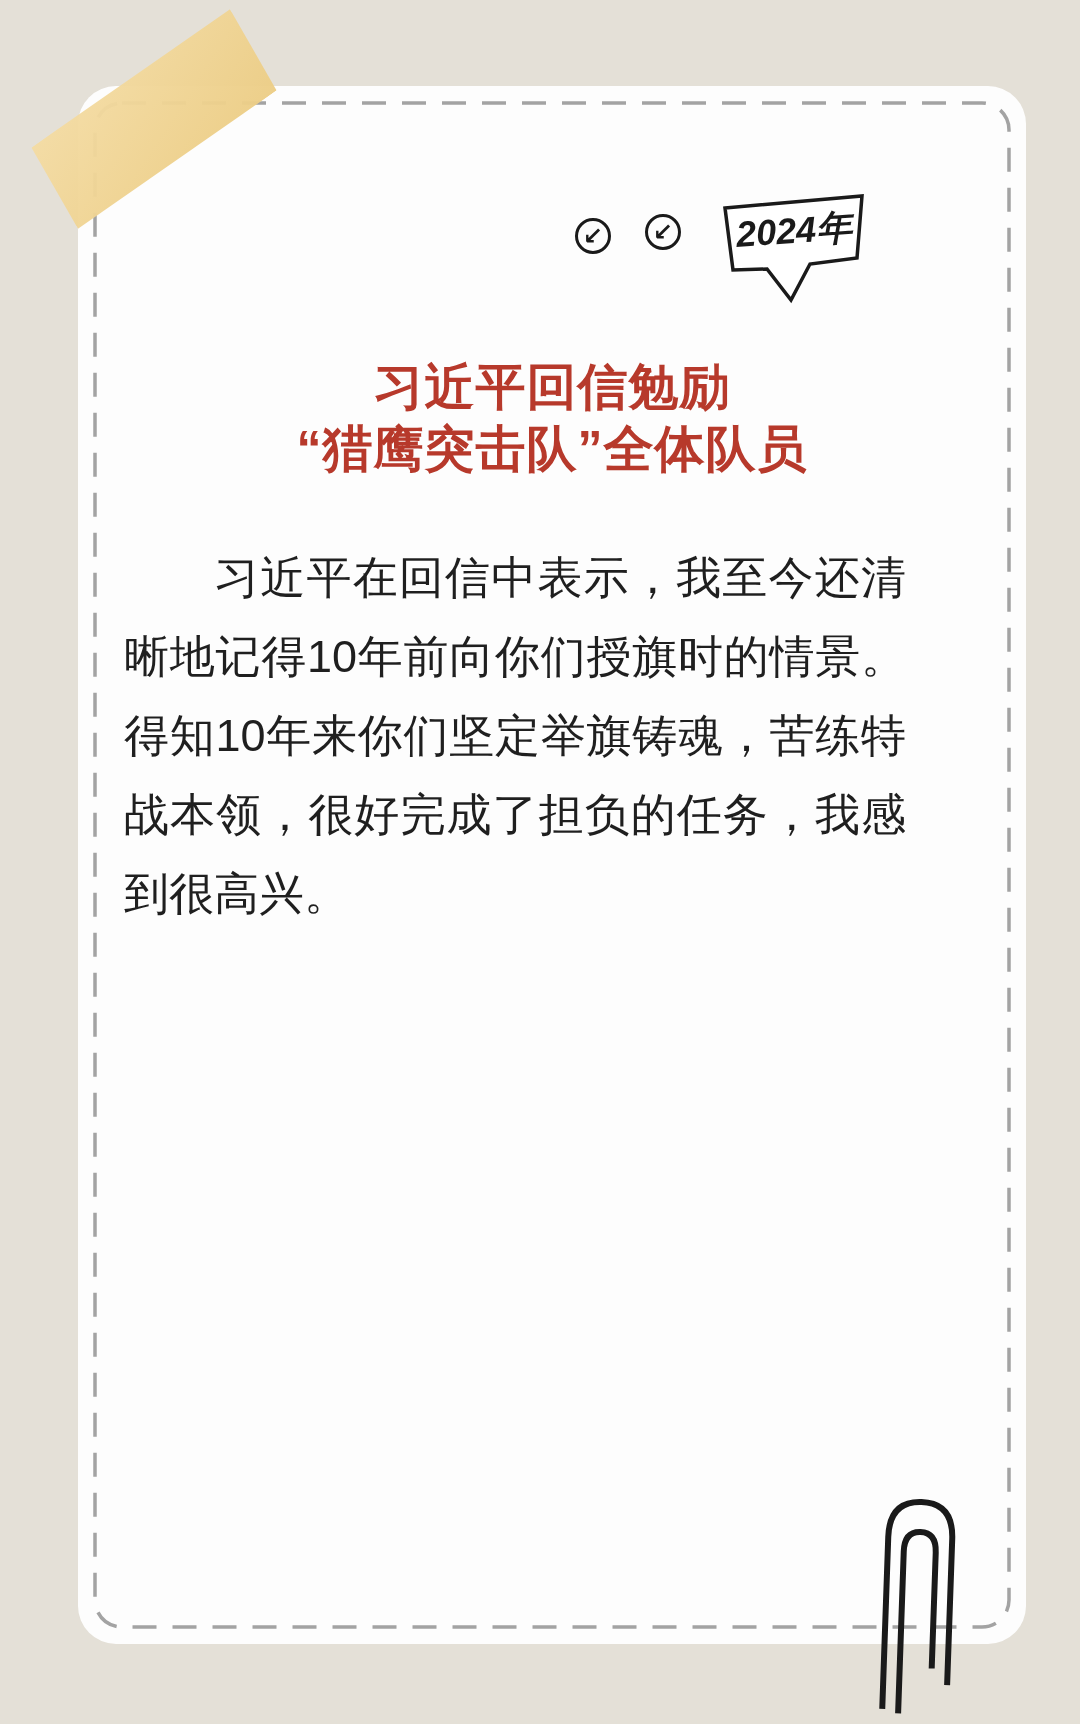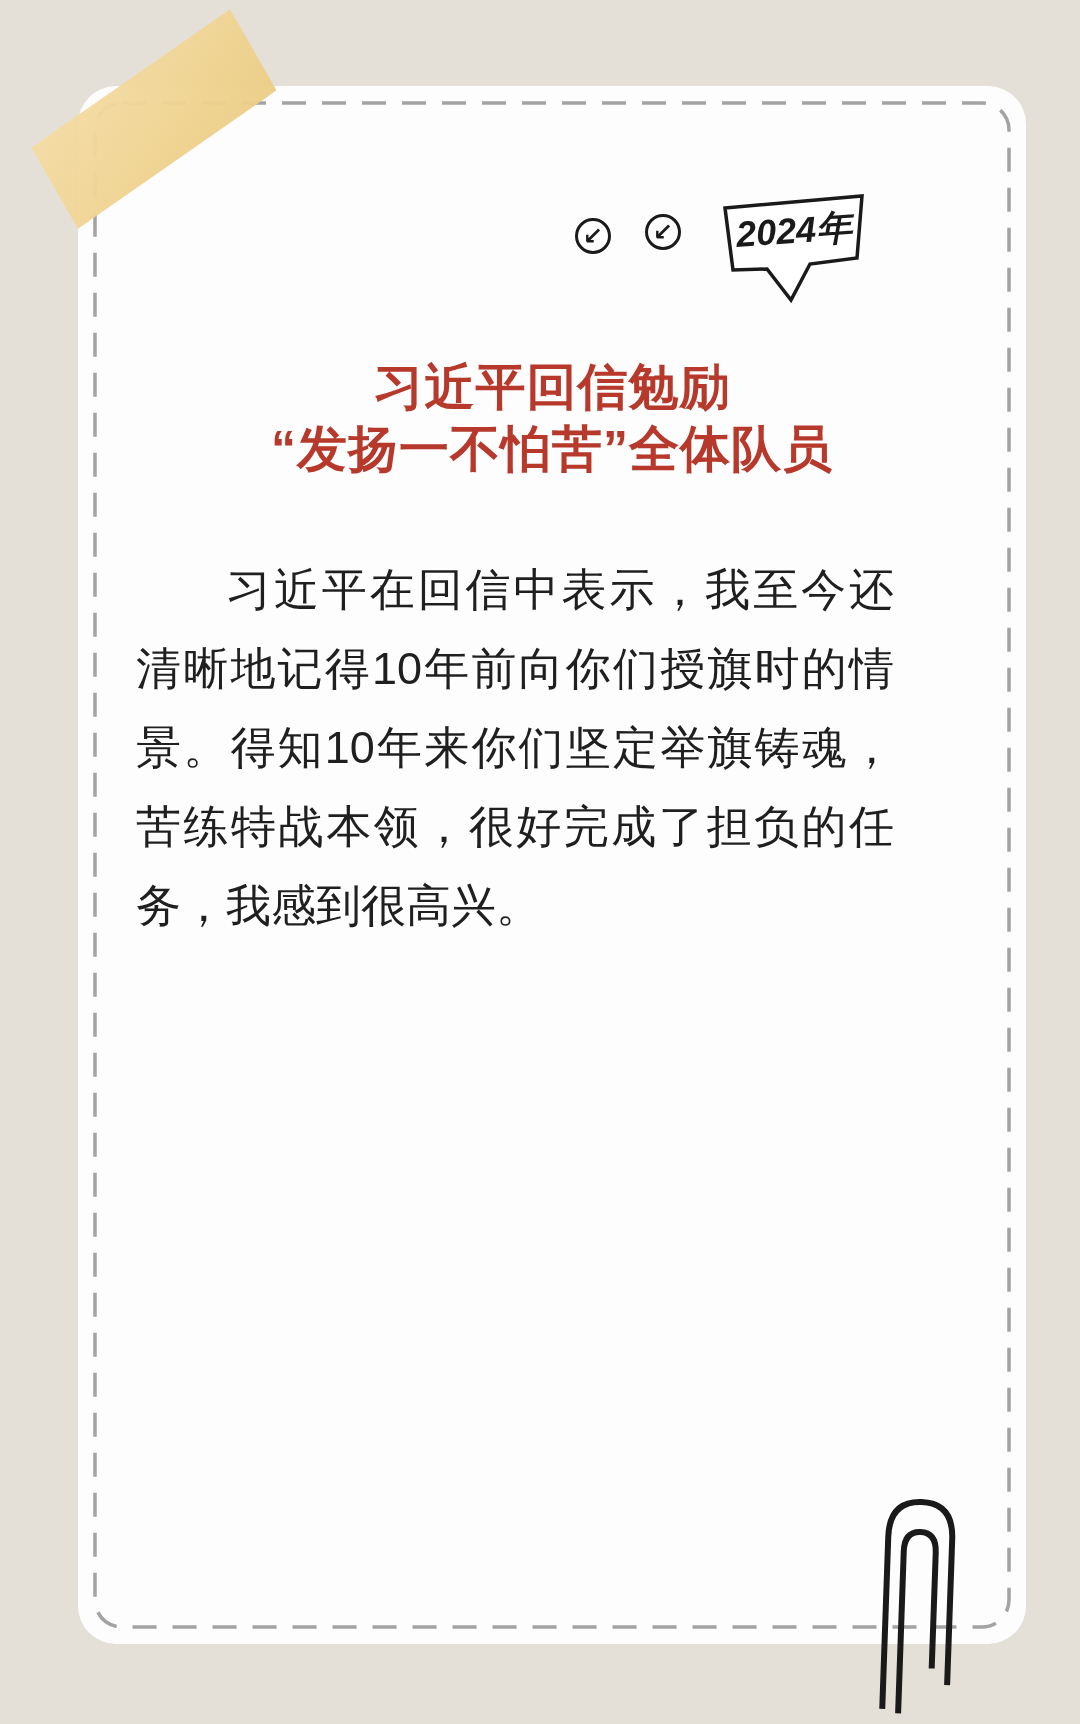--- a/index.html
+++ b/index.html
@@ -42,21 +42,21 @@
     text-align:center;font-weight:bold;
     font-size:50px;line-height:62px;
     letter-spacing:1px;
   }
   .body-text{
     position:absolute;left:124px;top:538px;width:782px;
     font-size:45px;line-height:79px;
     text-align:justify;
   }
   .body-text p{
-    margin:12px;text-indent:2em;
+    margin:0;text-indent:2em;
   }
   .body-text p + p{margin-top:95px;}
   .paperclip{
     position:absolute;left:868px;top:1488px;
     transform:rotate(2deg);
   }
 </style>
 </head>
 <body style="background: rgb(228, 224, 215);">
 
@@ -77,21 +77,21 @@
     <span>↙</span>
   </span>
 
   <svg class="bubble" width="175" height="125" viewBox="0 0 175 125">
     <polygon points="20,25 157,13 152,75 105,81 86,117 62,86 28,87" fill="#ffffff" stroke="#1a1a1a" stroke-width="3.5" stroke-linejoin="miter"></polygon>
     <text x="89" y="60" text-anchor="middle" font-size="36" font-weight="bold" font-style="italic" fill="#1a1a1a" transform="rotate(-4 89 48)">2024年</text>
   </svg>
 
   <div class="title" style="color: rgb(183, 57, 43);">
     <div>习近平回信勉励</div>
-    <div>“发扬一不怕苦”全体队员</div>
+    <div>“猎鹰突击队”全体队员</div>
   </div>
 
   <div class="body-text" style="color: rgb(31, 31, 31);">
     <p>习近平在回信中表示，我至今还清晰地记得10年前向你们授旗时的情景。得知10年来你们坚定举旗铸魂，苦练特战本领，很好完成了担负的任务，我感到很高兴。</p>
   </div>
 
   <svg class="paperclip" width="100" height="228" viewBox="0 0 100 228">
     <path d="M18,222 L18,50 Q18,14 50,14 Q82,14 82,50 L82,196" fill="none" stroke="#1a1a1a" stroke-width="6"></path>
     <path d="M34,226 L34,64 Q34,44 50,44 Q66,44 66,64 L66,180" fill="none" stroke="#1a1a1a" stroke-width="6"></path>
   </svg>

